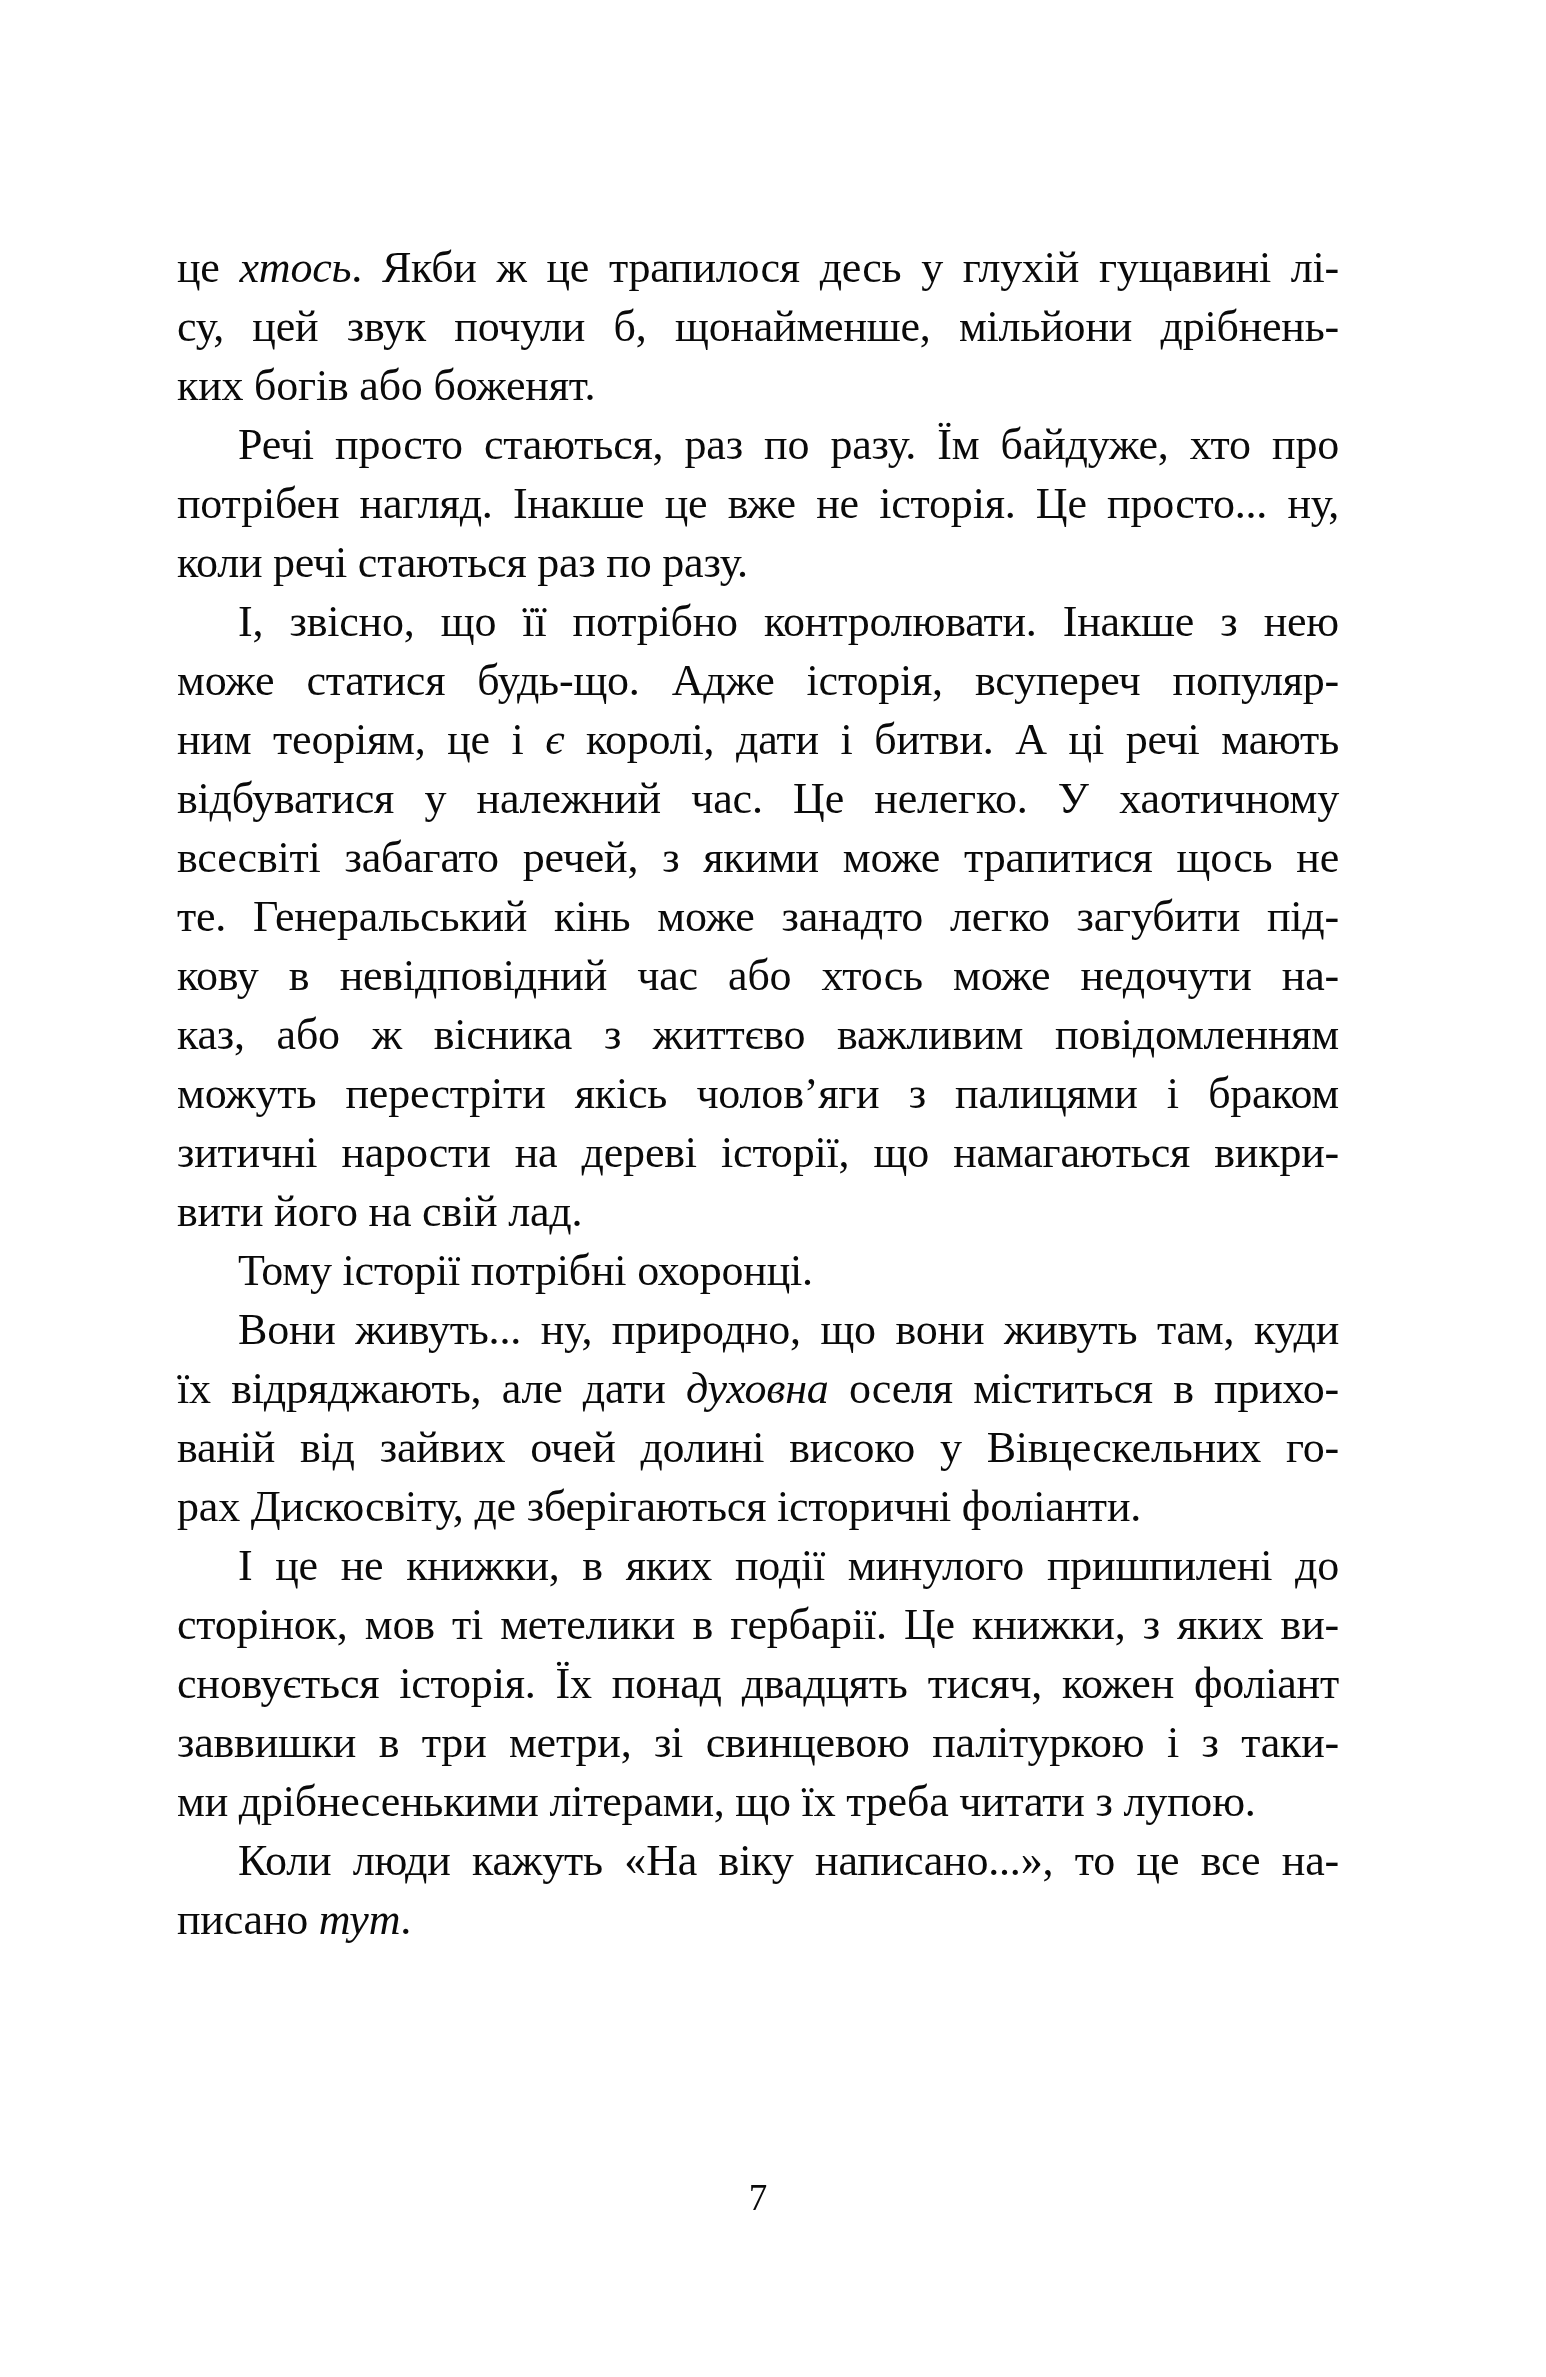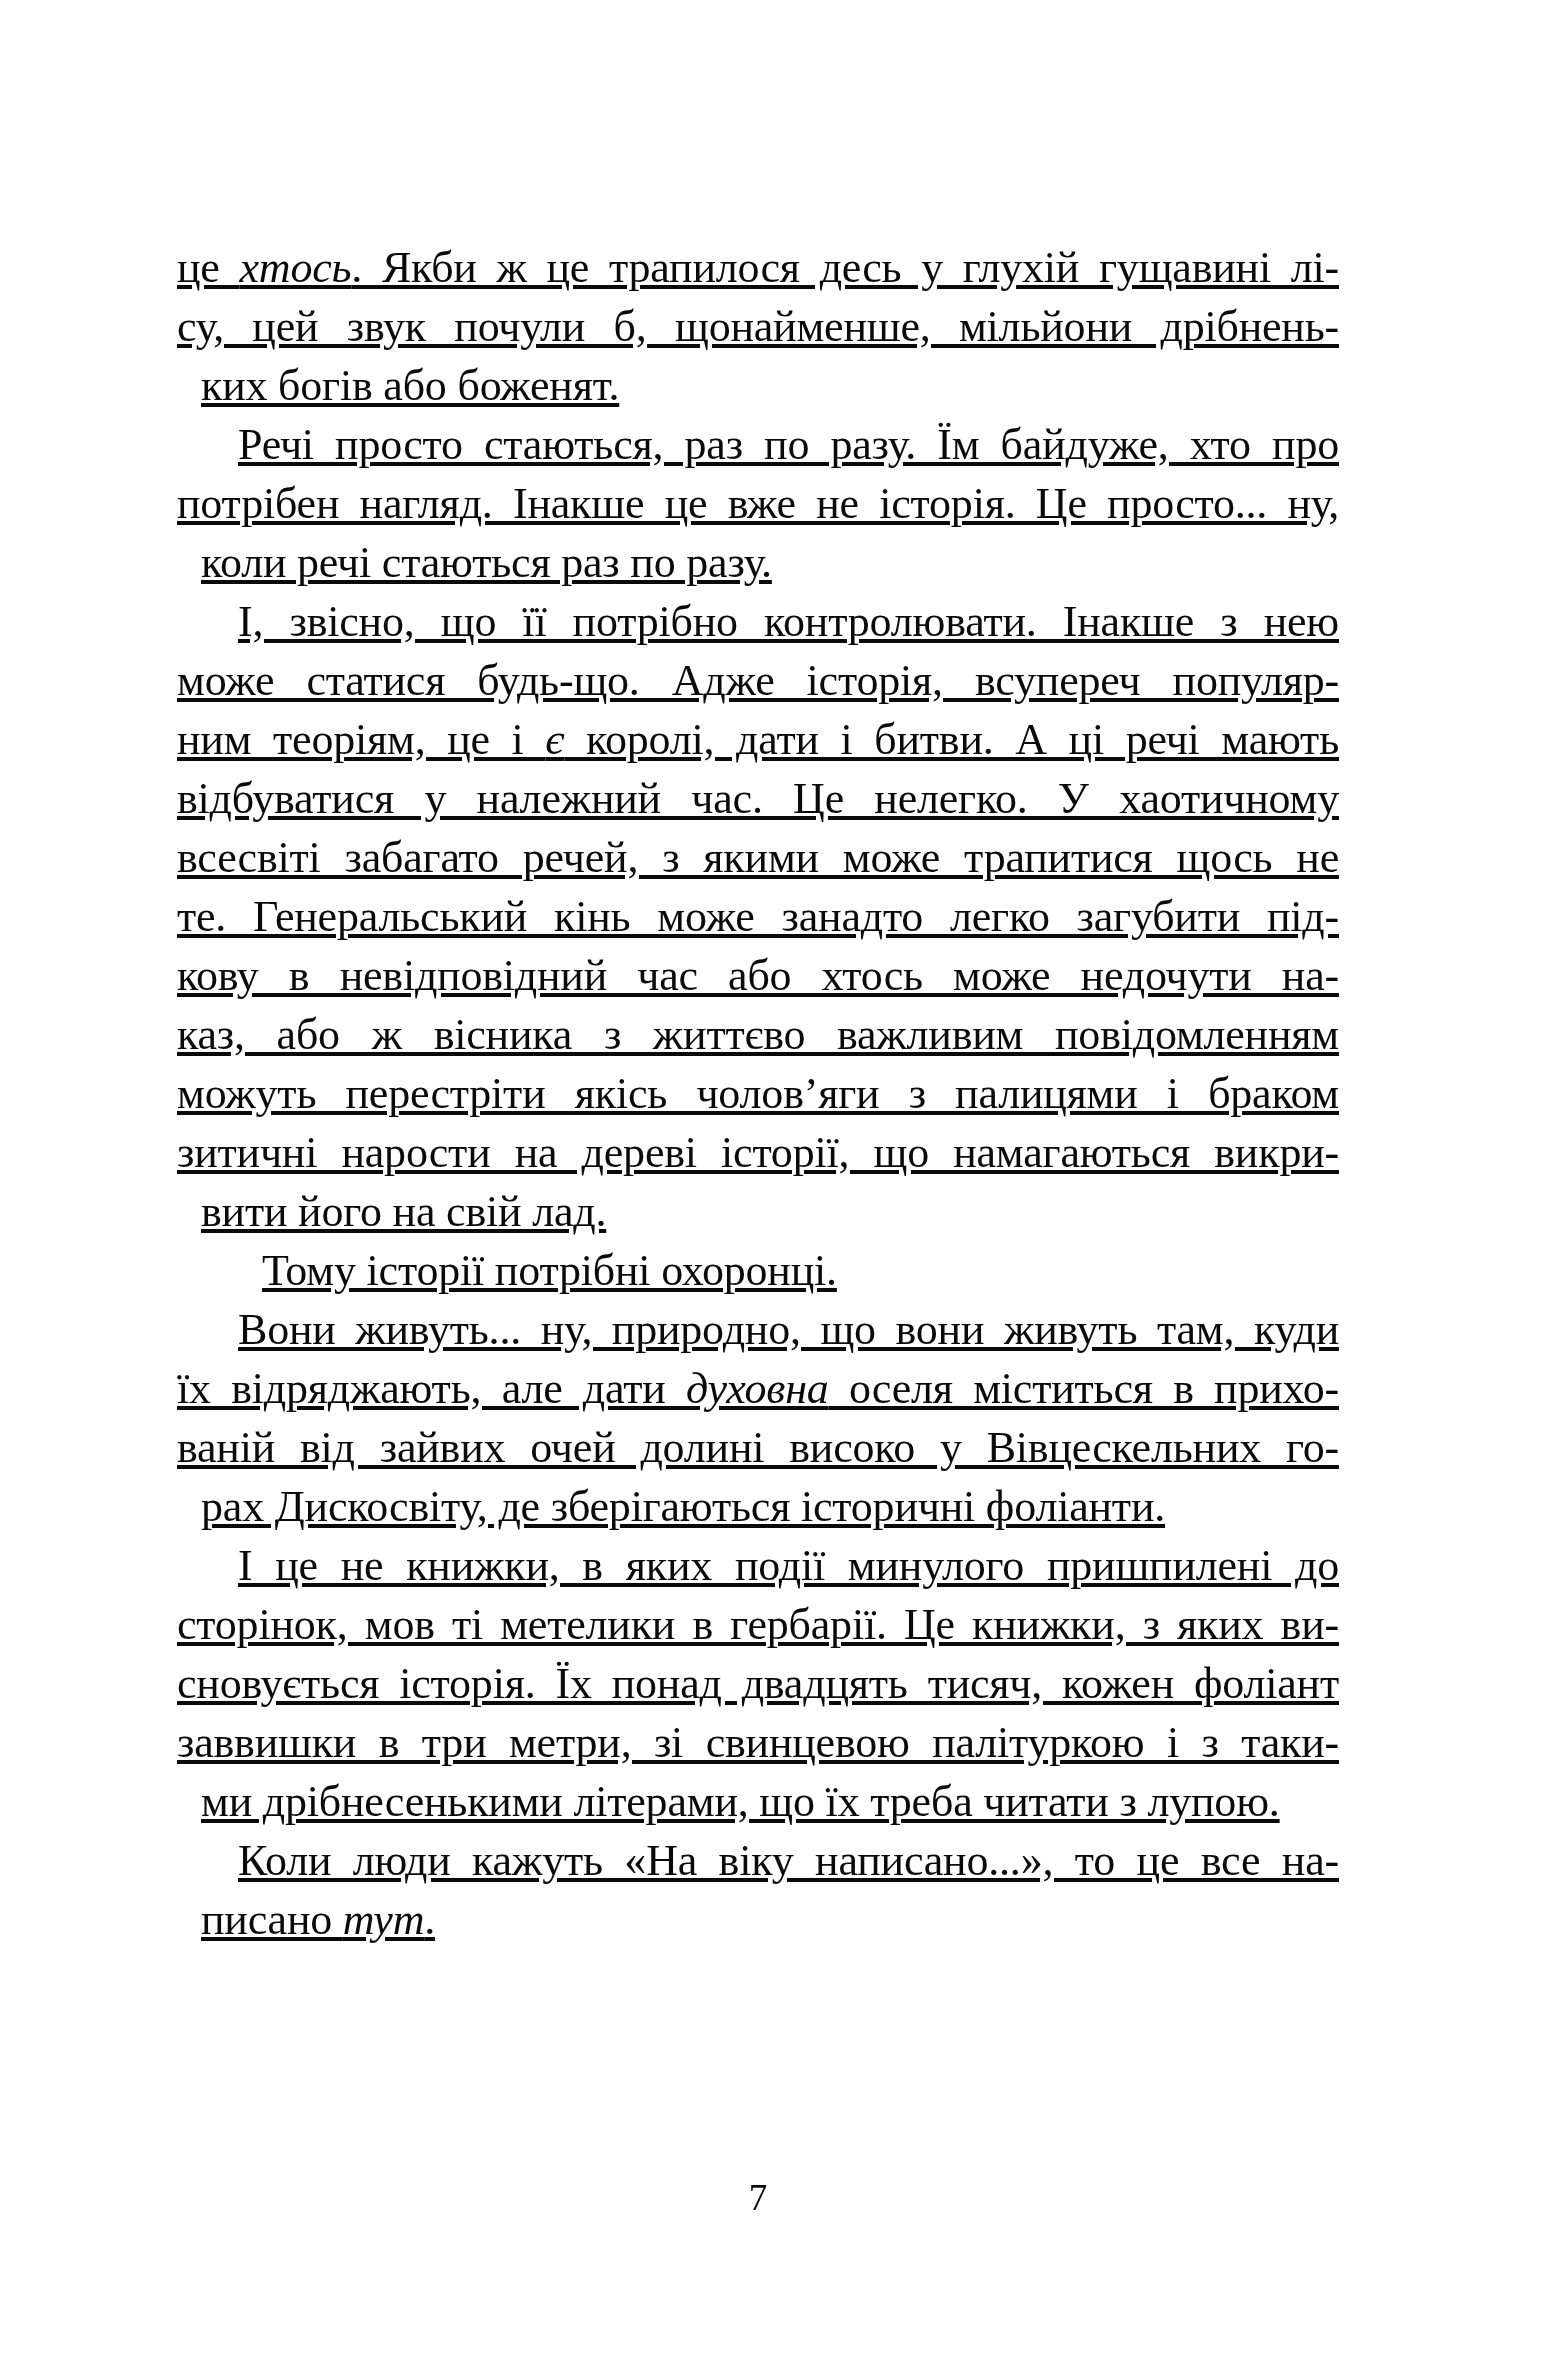--- a/index.html
+++ b/index.html
@@ -19,23 +19,22 @@
     width: 1162px;
     font-size: 44px;
     line-height: 59px;
     letter-spacing: -0.2px;
   }
   .paragraph { margin: 0; padding: 0; }
   .line {
     text-align: justify;
     text-align-last: justify;
     white-space: normal;
-    text-decoration: underline;
   }
-  .line.last { text-align-last: left; margin-left: 24px; }
+  .line.last { text-align-last: left; }
   .line.indent { text-indent: 61px; }
   .line i { font-style: italic; }
   .page-number {
     position: absolute;
     left: 177px;
     top: 2174px;
     width: 1162px;
     text-align: center;
     font-size: 37px;
     line-height: 48px;

